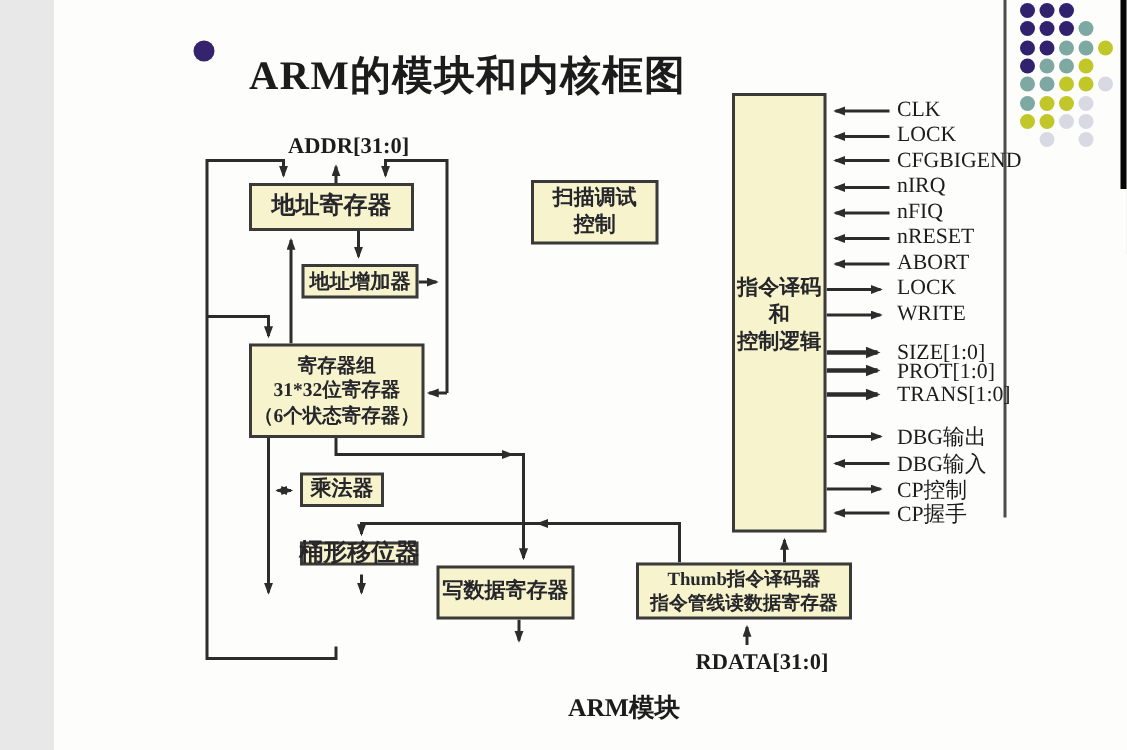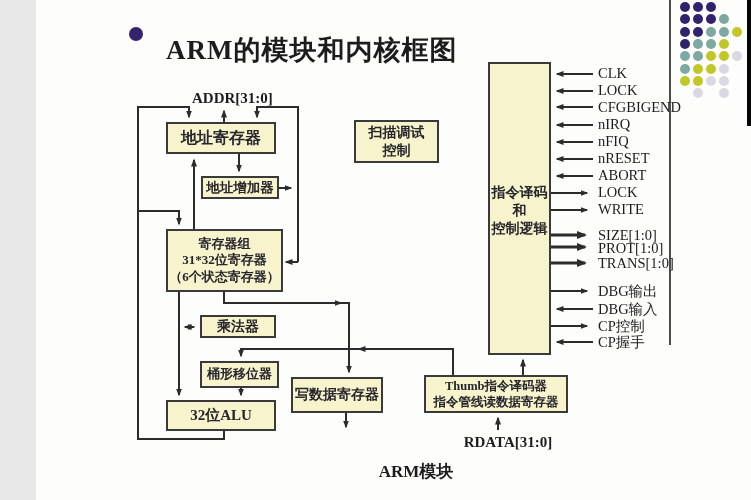--- a/index.html
+++ b/index.html
@@ -143,31 +143,28 @@
   <div class="box" style="left:165px;top:176px;width:78px;height:23px;font-size:13.5px">
     <span>地址增加器</span>
   </div>
 
   <div class="box" style="left:130px;top:229px;width:117px;height:63px;font-size:13px">
     <span>寄存器组</span>
     <span>31*32位寄存器</span>
     <span>（6个状态寄存器）</span>
   </div>
 
-  <div class="box" style="left:164px;top:315px;width:76px;height:23px;font-size:14px">
+  <div class="box" style="left:164px;top:315px;width:56px;height:23px;font-size:14px">
     <span>乘法器</span>
   </div>
 
-  <div class="box" style="left:164px;top:361px;width:79px;height:27px;font-size:13px">
+  <div class="box" style="left:164px;top:361px;width:79px;height:16px;font-size:16px">
     <span>桶形移位器</span>
   </div>
 
-  <div class="box" style="left:130px;top:400px;width:110px;height:31px;font-size:15px">
-    <span>32位ALU</span>
-  </div>
 
   <div class="box" style="left:255px;top:377px;width:92px;height:36px;font-size:14px">
     <span>写数据寄存器</span>
   </div>
 
   <div class="box" style="left:388px;top:375px;width:144px;height:38px;font-size:12.5px">
     <span>Thumb指令译码器</span>
     <span>指令管线读数据寄存器</span>
   </div>
 

